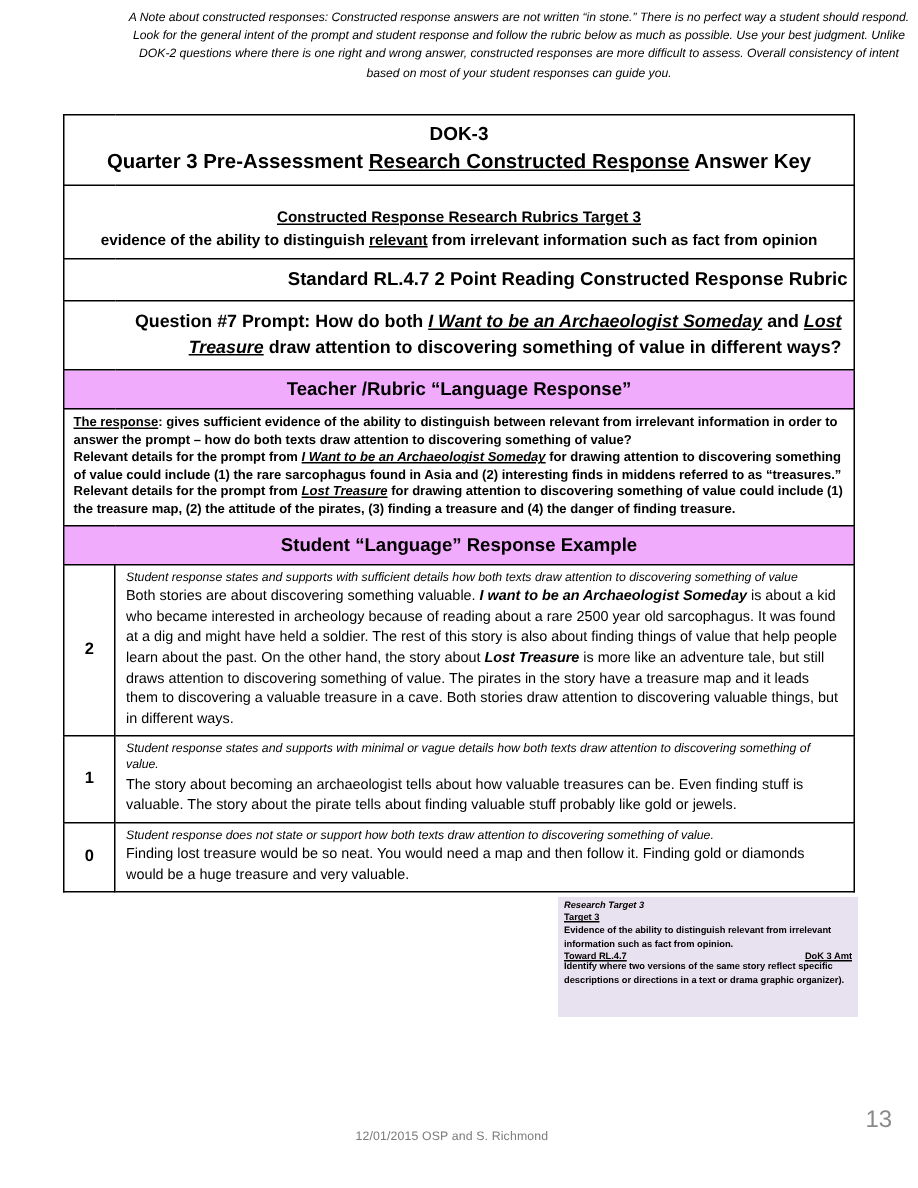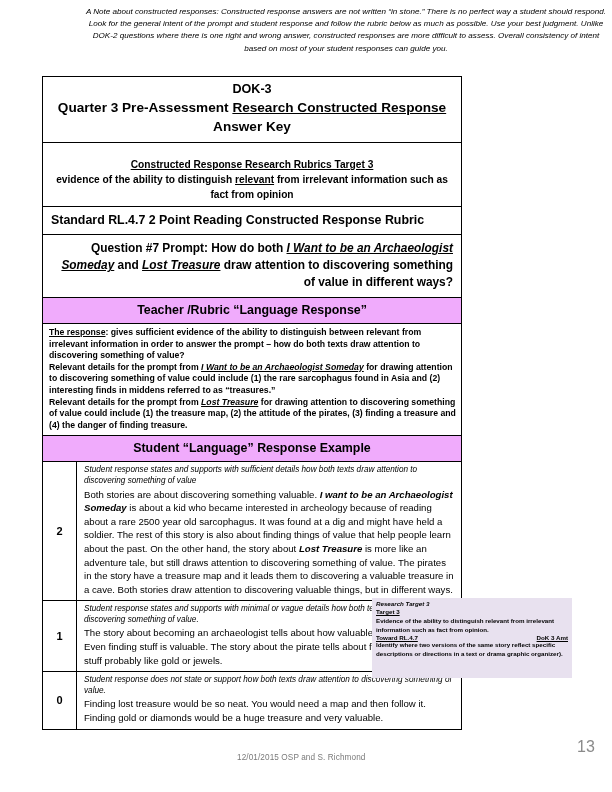--- a/index.html
+++ b/index.html
@@ -33,21 +33,21 @@
     line-height: 12.2px;
     text-align: center;
     margin-left: 40px;
   }
 
   
   .rubric-table {
     position: absolute;
     left: 42px;
     top: 76px;
-    width: 420px;
+    width: 528px;
     border-collapse: collapse;
     table-layout: fixed;
   }
   .rubric-table td {
     border: 1.4px solid #000000;
     padding: 2px 4px 3px 4px;
     vertical-align: top;
   }
 
   .cell-title {
@@ -78,20 +78,21 @@
     margin-top: 12px;
   }
   .t-target-2 {
     font-size: 10.2px;
     font-weight: bold;
     line-height: 15px;
   }
 
   .cell-standard {
     padding: 5px 4px 6px 8px !important;
+    text-align: right;
   }
   .t-standard {
     font-size: 12.4px;
     font-weight: bold;
     line-height: 16px;
   }
 
   .cell-question {
     padding: 5px 8px 6px 10px !important;
     text-align: right;

